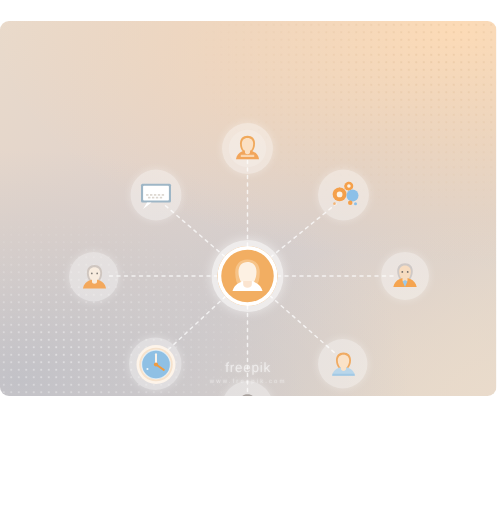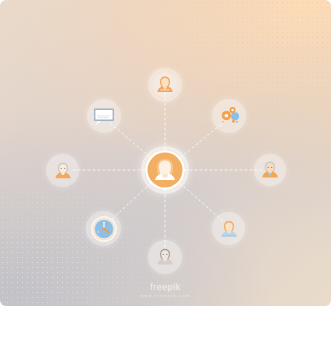--- a/index.html
+++ b/index.html
@@ -10,28 +10,29 @@
   body {
     width: 331px;
     height: 354px;
     overflow: hidden;
     font-family: "Liberation Sans", sans-serif;
   }
 
   #illustration {
     position: relative;
     width: 331px;
-    height: 306px;
+    height: 250px;
     overflow: hidden;
     border-radius: 6px;
     background:
       radial-gradient(ellipse 180% 120% at 92% 2%, rgba(253,219,182,0.98) 0%, rgba(250,216,180,0.55) 26%, rgba(244,212,180,0.0) 52%),
       radial-gradient(ellipse 140% 110% at 4% 96%, rgba(193,193,199,0.95) 0%, rgba(199,198,202,0.62) 24%, rgba(206,203,203,0.0) 56%),
       radial-gradient(ellipse 120% 100% at 100% 100%, rgba(234,219,203,0.85) 0%, rgba(234,220,204,0.0) 48%),
       linear-gradient(135deg, #e9dacb 0%, #e1d3cb 32%, #d7cfcd 58%, #ddd2ca 80%, #e6dacb 100%);
+    margin-top: 14px;
   }
 
   
   .texture {
     position: absolute;
     inset: 0;
     background-image: radial-gradient(circle, rgba(214,176,132,0.30) 0.6px, rgba(0,0,0,0) 0.7px);
     background-size: 5px 5px;
     -webkit-mask-image: radial-gradient(ellipse 70% 60% at 88% 10%, rgba(0,0,0,1) 0%, rgba(0,0,0,0) 70%);
     mask-image: radial-gradient(ellipse 70% 60% at 88% 10%, rgba(0,0,0,1) 0%, rgba(0,0,0,0) 70%);

